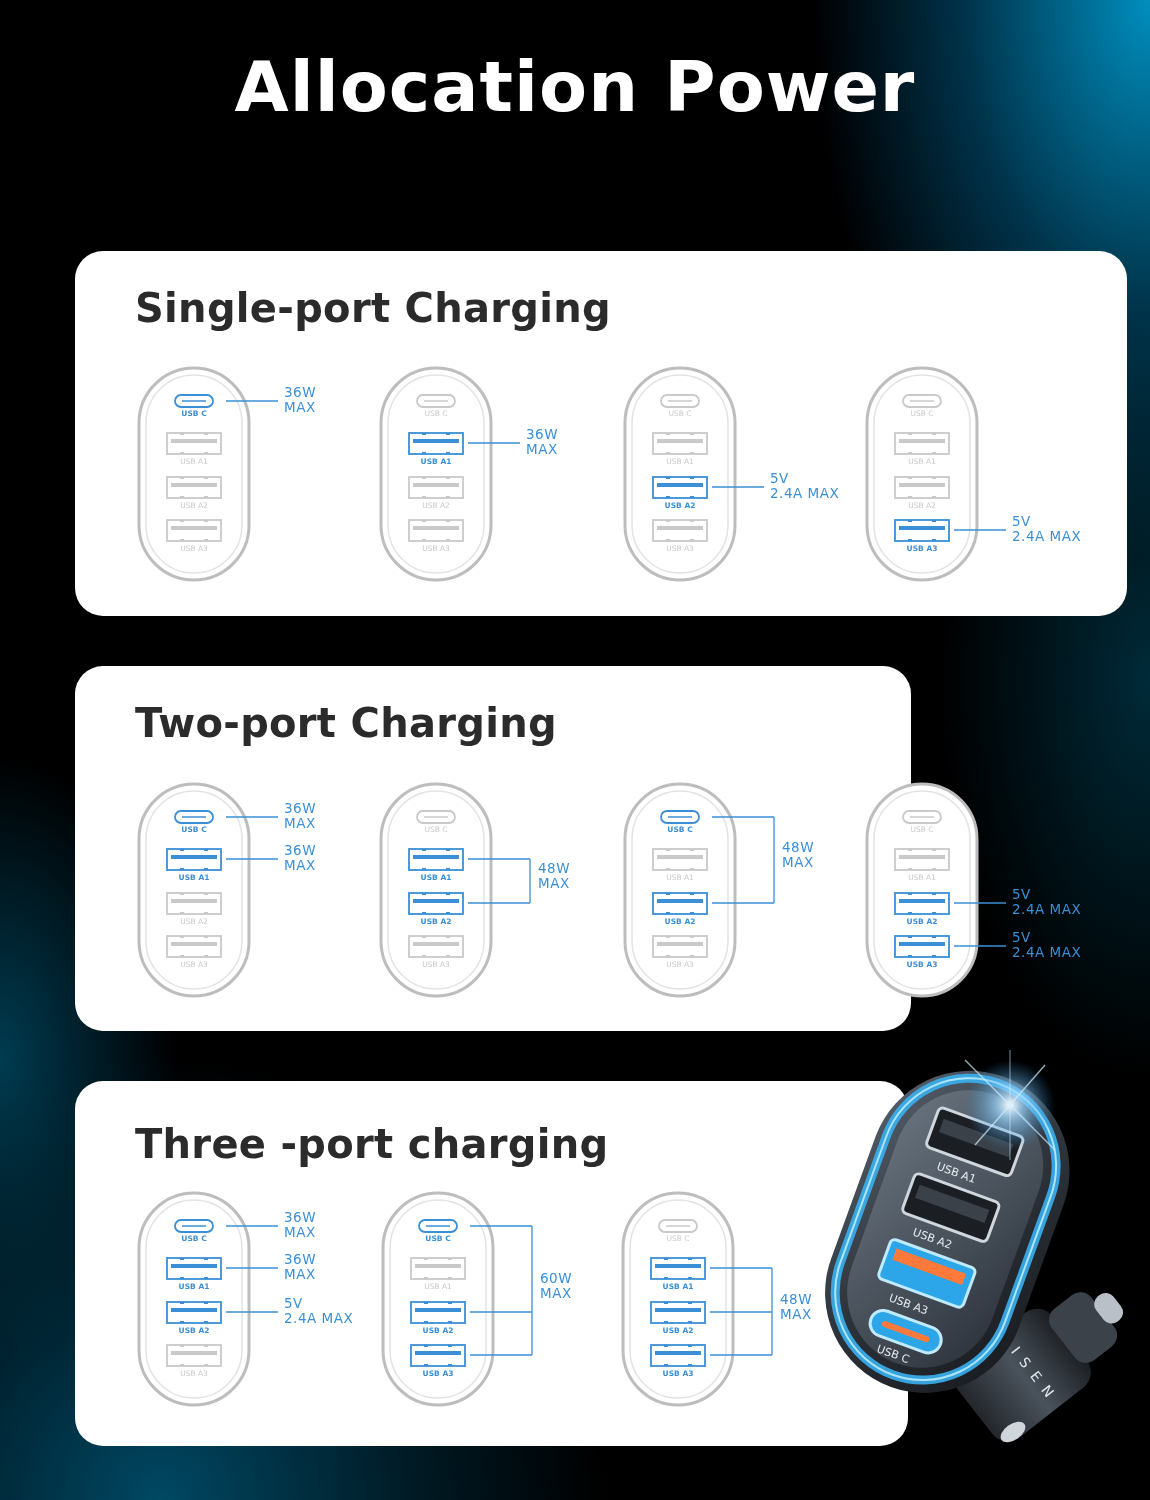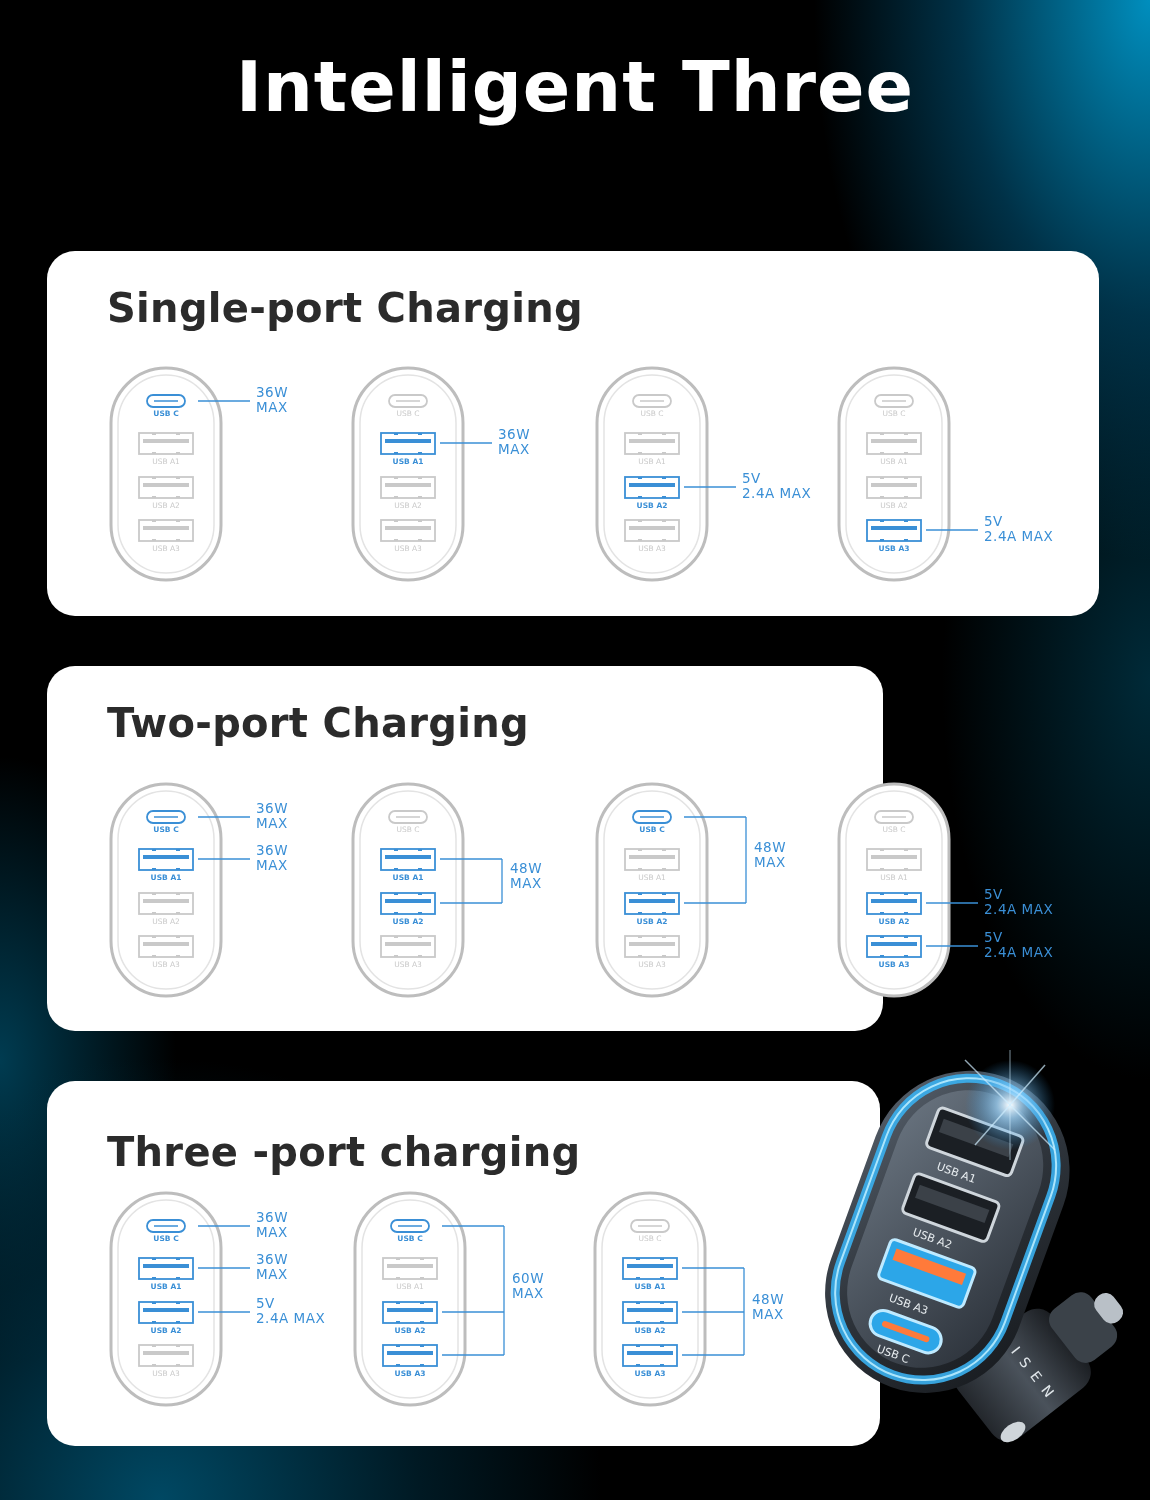--- a/index.html
+++ b/index.html
@@ -14,38 +14,38 @@
       radial-gradient(ellipse 260px 500px at 1150px 680px, rgba(0,60,80,0.7), rgba(0,0,0,0) 80%),
       #000;
   }
   .headline {
     position: absolute; left: 0; top: 48px; width: 1150px;
     text-align: center; color: #fff;
     font-family: "DejaVu Sans", sans-serif; font-weight: bold;
     font-size: 70px; line-height: 78px; letter-spacing: 1px;
   }
   .card {
-    position: absolute; background: #fff; border-radius: 28px;
+    position: absolute; background: #fff; border-radius: 28px; margin-left: 28px;
   }
   .card-title {
     position: absolute; left: 60px; top: 34px;
     font-family: "DejaVu Sans", sans-serif; font-weight: bold;
     font-size: 40px; color: #2b2b2b; letter-spacing: 0.3px;
   }
   .diagram { position: absolute; }
   .diagram svg { display: block; overflow: visible; }
   .product {
     position: absolute; left: 805px; top: 1040px; width: 345px; height: 455px;
   }
 </style>
 </head>
 <body>
 
 <div class="headline">
-  <div>Intelligent Three</div>
+  <div>Allocation Power</div>
 </div>
 
 <div class="card" style="left:47px; top:251px; width:1052px; height:365px;">
   <div class="card-title">Single-port Charging</div>
   <div class="diagram" style="left:62px; top:115px;">
       <svg width="240" height="216" viewBox="0 0 240 216">
         <rect x="2" y="2" width="110" height="212" rx="55" fill="#fff" stroke="#bdbdbd" stroke-width="3"></rect>
         <rect x="9" y="9" width="96" height="198" rx="48" fill="none" stroke="#e3e3e3" stroke-width="1.5"></rect>
         <g>
           <rect x="38" y="29" width="38" height="12" rx="6" fill="#fff" stroke="#3a8fd6" stroke-width="1.8"></rect>
@@ -401,21 +401,21 @@
         <g>
           <line x1="89" y1="164" x2="141" y2="164" stroke="#3a8fd6" stroke-width="1.3"></line>
           <text x="147" y="160" font-size="13.5" fill="#3a8fd6" font-family="DejaVu Sans, sans-serif" letter-spacing="0.5">5V</text>
           <text x="147" y="175" font-size="13.5" fill="#3a8fd6" font-family="DejaVu Sans, sans-serif" letter-spacing="0.5">2.4A MAX</text>
         </g>
       </svg>
     </div>
 </div>
 
 <div class="card" style="left:47px; top:1081px; width:833px; height:365px;">
-  <div class="card-title" style="top:48px;">Three -port charging</div>
+  <div class="card-title" style="top:40px;">Three -port charging</div>
   <div class="diagram" style="left:62px; top:110px;">
       <svg width="240" height="216" viewBox="0 0 240 216">
         <rect x="2" y="2" width="110" height="212" rx="55" fill="#fff" stroke="#bdbdbd" stroke-width="3"></rect>
         <rect x="9" y="9" width="96" height="198" rx="48" fill="none" stroke="#e3e3e3" stroke-width="1.5"></rect>
         <g>
           <rect x="38" y="29" width="38" height="12" rx="6" fill="#fff" stroke="#3a8fd6" stroke-width="1.8"></rect>
           <line x1="45" y1="35" x2="69" y2="35" stroke="#3a8fd6" stroke-width="1.5"></line>
           <text x="57" y="50" text-anchor="middle" font-size="7.5" fill="#3a8fd6" font-family="DejaVu Sans, sans-serif" font-weight="bold">USB C</text>
         </g>
         <g>

